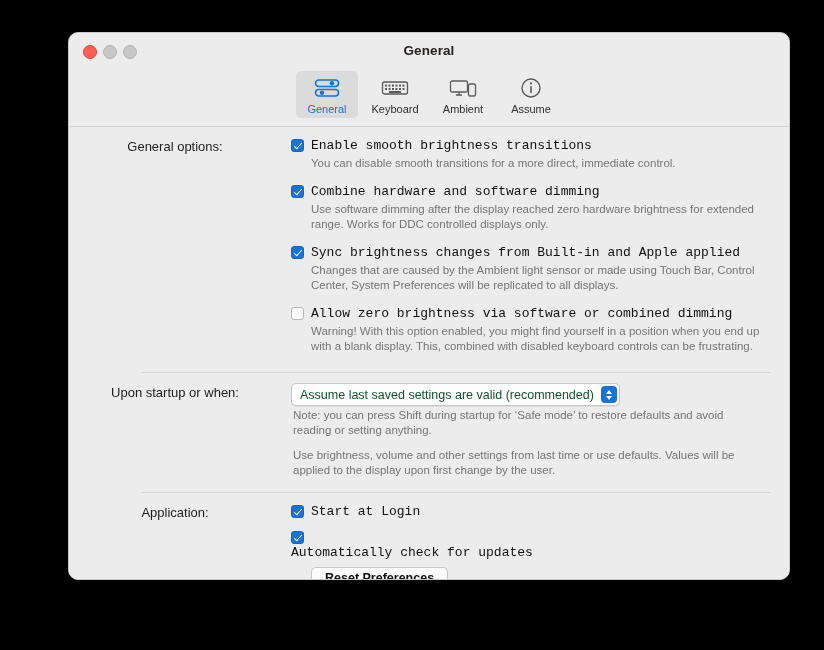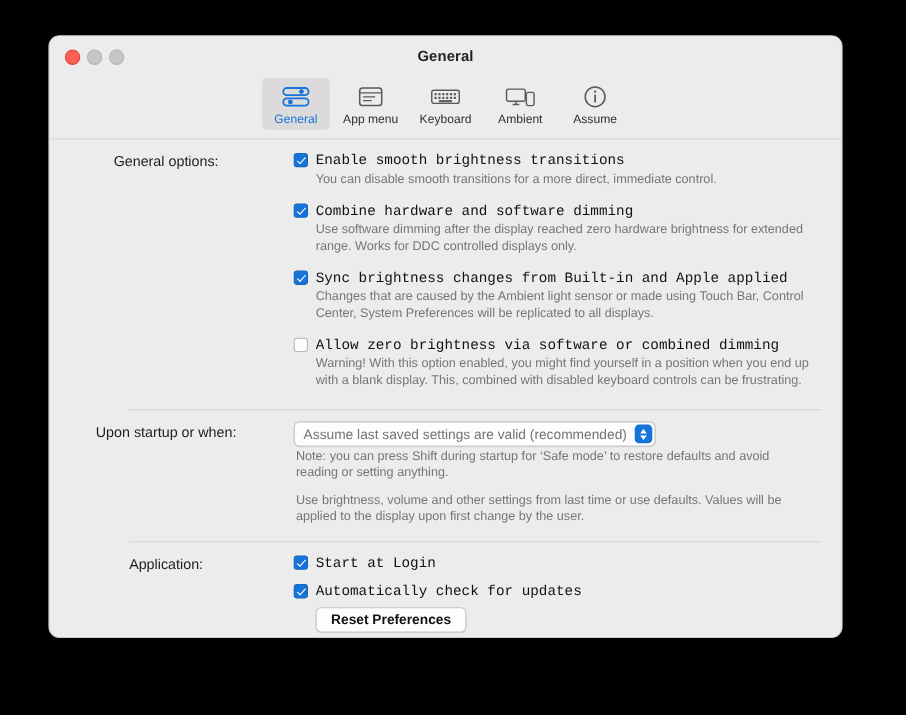--- a/index.html
+++ b/index.html
@@ -6,21 +6,21 @@
     margin: 0;
     padding: 0;
     width: 824px;
     height: 650px;
     background: #000000;
     font-family: "Liberation Sans", sans-serif;
     -webkit-font-smoothing: antialiased;
   }
   #window {
     position: absolute;
-    left: 44px;
+    left: 68px;
     top: 32px;
     width: 720px;
     height: 546px;
     background: #ececec;
     border-radius: 10px;
     box-shadow: 0 10px 34px rgba(0,0,0,0.55);
     overflow: hidden;
     border: 1px solid #c9c9c9;
   }
   
@@ -158,21 +158,21 @@
   
   .popup {
     display: inline-flex;
     align-items: center;
     background: #fdfdfd;
     border: 1px solid #c6c5c5;
     border-radius: 5px;
     height: 21px;
     padding: 0 2px 0 8px;
     font-size: 12.5px;
-    color: #737373;
+    color: #14532d;
     box-shadow: 0 0.5px 0.5px rgba(0,0,0,0.10);
   }
   .popup .ptext { padding-right: 7px; }
   .popup .parrows {
     width: 16px;
     height: 17px;
     background: #1673d8;
     border-radius: 4px;
     display: flex;
     flex-direction: column;
@@ -221,31 +221,20 @@
         <svg width="26" height="20" viewBox="0 0 26 20">
           <rect x="1.5" y="2" width="23" height="6.5" rx="3.25" fill="none" stroke="#1673d8" stroke-width="1.6"></rect>
           <circle cx="18" cy="5.25" r="2.2" fill="#1673d8"></circle>
           <rect x="1.5" y="11.5" width="23" height="6.5" rx="3.25" fill="none" stroke="#1673d8" stroke-width="1.6"></rect>
           <circle cx="8" cy="14.75" r="2.2" fill="#1673d8"></circle>
         </svg>
       </div>
       <div class="tlabel">General</div>
     </div>
 
-    <div class="tool">
-      <div class="glyph">
-        <svg width="24" height="20" viewBox="0 0 24 20">
-          <rect x="2" y="2" width="20" height="16" rx="2.5" fill="none" stroke="#5a5a5a" stroke-width="1.4"></rect>
-          <line x1="2" y1="6.5" x2="22" y2="6.5" stroke="#5a5a5a" stroke-width="1.2"></line>
-          <line x1="5" y1="10" x2="16" y2="10" stroke="#5a5a5a" stroke-width="1.2"></line>
-          <line x1="5" y1="13.5" x2="13" y2="13.5" stroke="#5a5a5a" stroke-width="1.2"></line>
-        </svg>
-      </div>
-      <div class="tlabel">App menu</div>
-    </div>
 
     <div class="tool">
       <div class="glyph">
         <svg width="28" height="20" viewBox="0 0 28 20">
           <rect x="1.5" y="4" width="25" height="12" rx="2" fill="none" stroke="#5a5a5a" stroke-width="1.3"></rect>
           <g fill="#5a5a5a">
             <rect x="4" y="6.6" width="2" height="2"></rect>
               <rect x="7.5" y="6.6" width="2" height="2"></rect>
             <rect x="11" y="6.6" width="2" height="2"></rect>
               <rect x="14.5" y="6.6" width="2" height="2"></rect>
@@ -341,21 +330,21 @@
 
     <div class="hr"></div>
 
     <div class="section">
       <div class="rowlabel">Application:</div>
       <div class="rowbody">
         <div class="checkrow">
           <div class="cb on"></div>
           <div class="cbtext">Start at Login</div>
         </div>
-        <div class="checkrow" style="margin-top:9px;">
+        <div class="checkrow" style="margin-top:9px;flex-direction:column;">
           <div class="cb on"></div>
           <div class="cbtext">Automatically check for updates</div>
         </div>
         <div class="mt6" style="margin-left:20px;font-weight:bold;">
           <span class="pushbtn">Reset Preferences</span>
         </div>
       </div>
     </div>
 
   </div>

